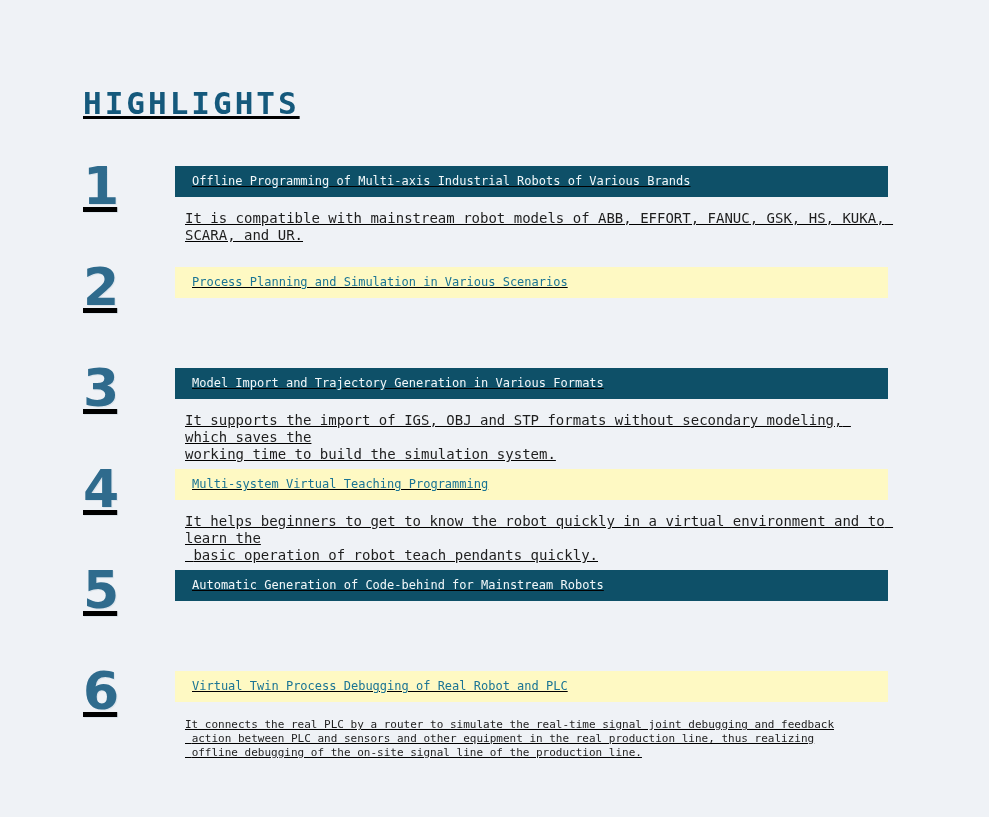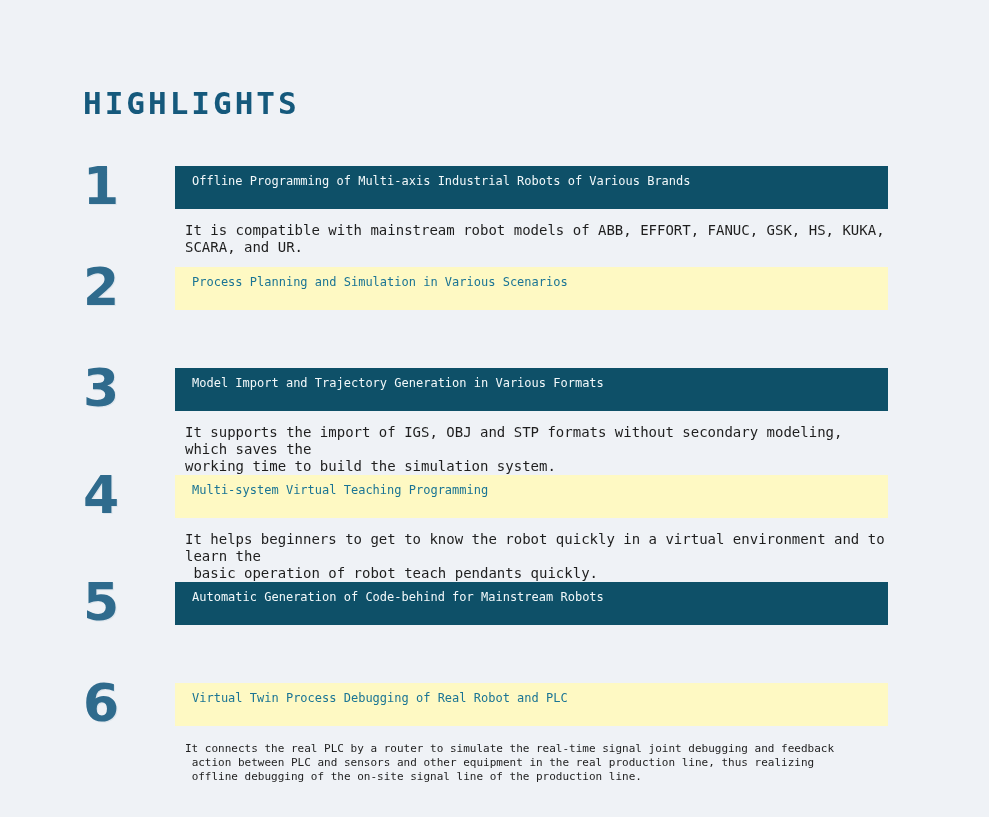--- a/index.html
+++ b/index.html
@@ -9,20 +9,21 @@
   body {
     width: 989px;
     height: 817px;
     background: #eff2f6;
     font-family: "DejaVu Sans Mono", "Liberation Mono", monospace;
     overflow: hidden;
   }
   .wrap {
     padding: 86px 0 0 83px;
     box-sizing: border-box;
+    text-decoration: underline;
   }
   .page-title {
     font-size: 31px;
     letter-spacing: 3px;
     color: #15597c;
     font-weight: bold;
     margin: 0 0 46px 0;
     line-height: 1.1;
   }
   .item {
@@ -40,21 +41,21 @@
     color: #2f6b8d;
     margin-top: -4px;
     letter-spacing: -2px;
     text-shadow: 1px 1px 0 #dde5ec;
   }
   .content {
     width: 713px;
     flex: 0 0 713px;
   }
   .bar {
-    height: 43px;
+    height: 31px;
     line-height: 31px;
     padding-left: 17px;
     width: 713px;
     box-sizing: border-box;
     font-size: 12px;
     white-space: nowrap;
     overflow: hidden;
   }
   .bar.dark {
     background: #0e5068;

